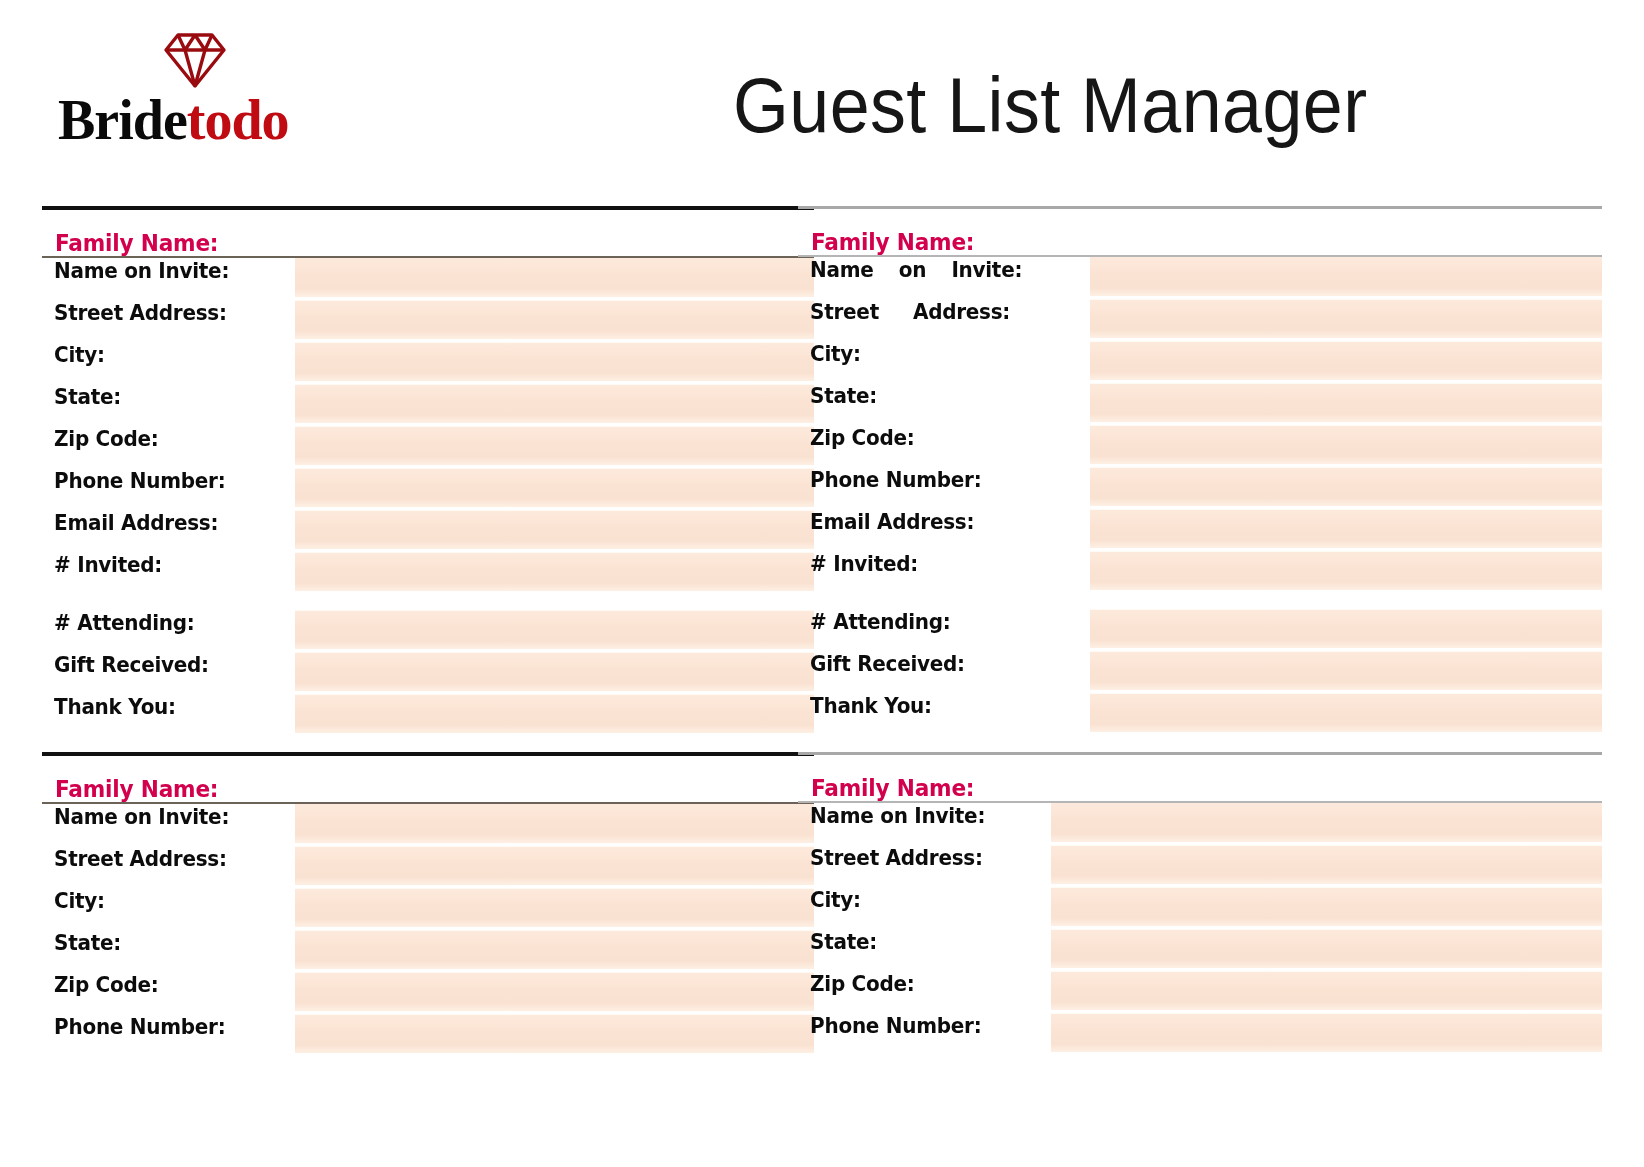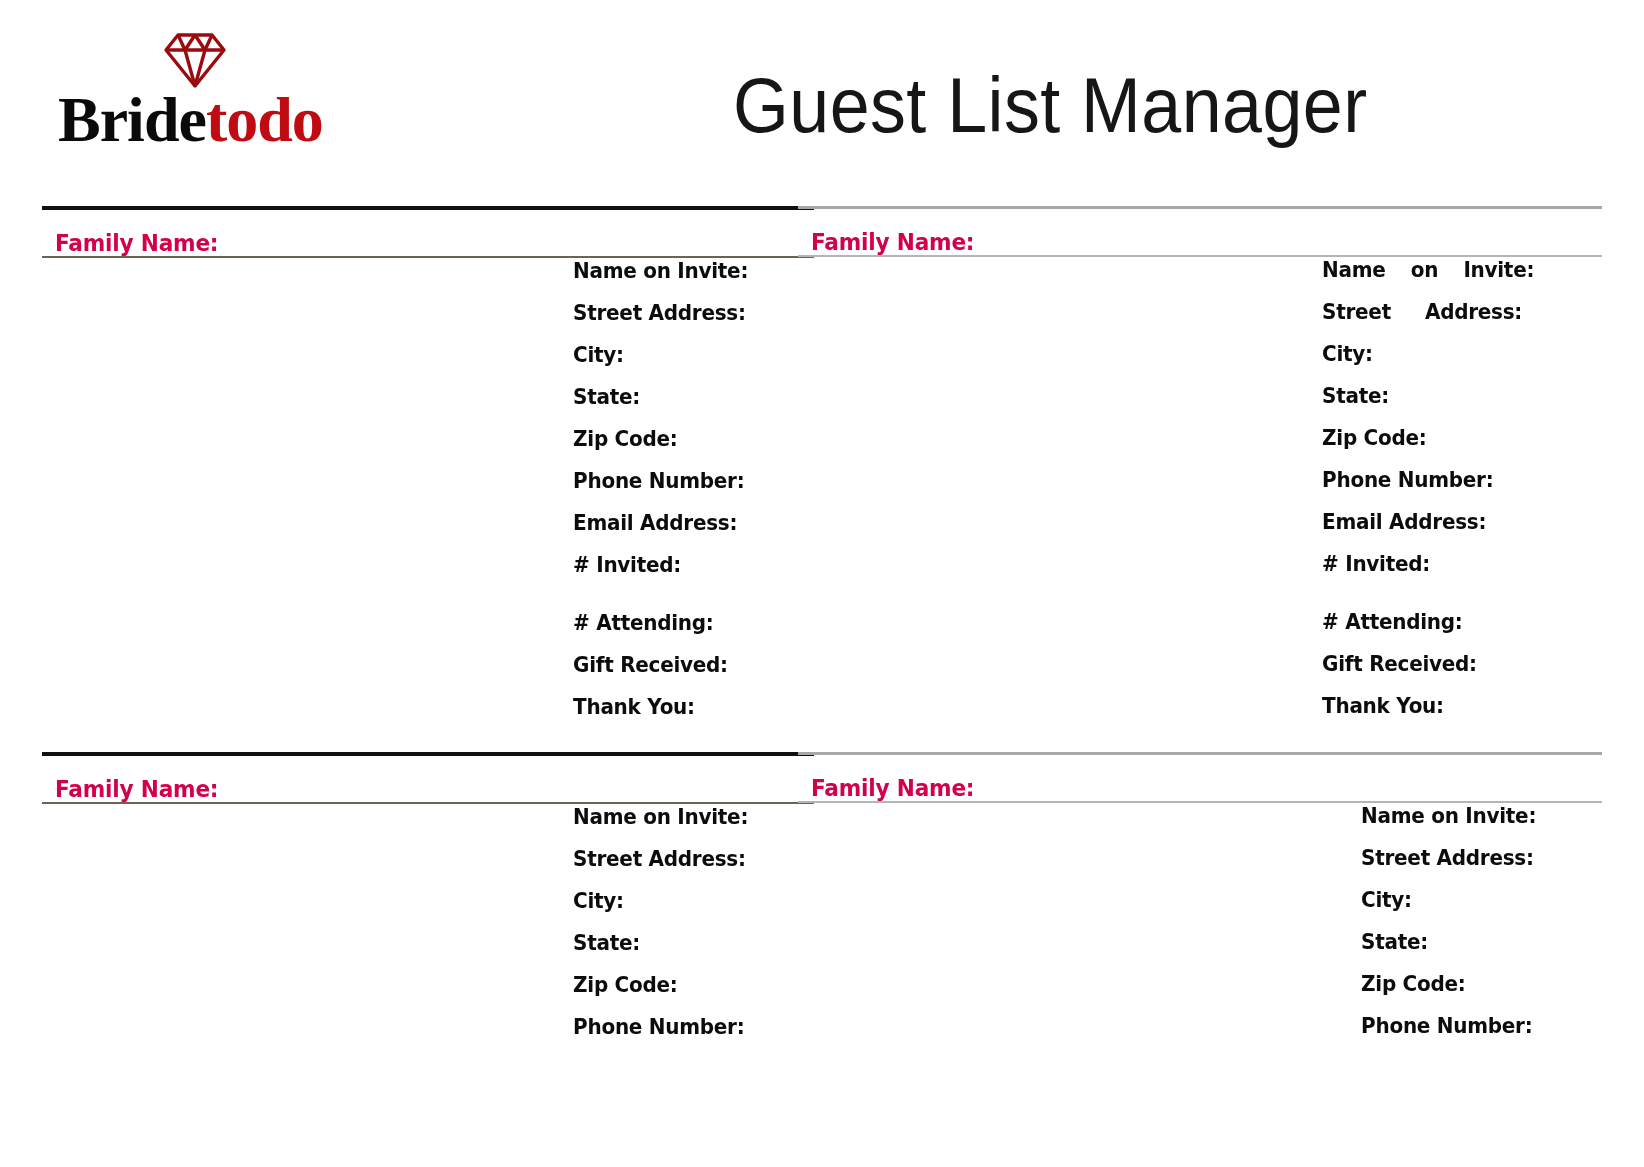--- a/index.html
+++ b/index.html
@@ -34,21 +34,21 @@
     left: 100px;
     top: 2px;
     width: 74px;
     height: 60px;
   }
   .logo-text {
     position: absolute;
     left: 0;
     top: 46px;
     font-family: "Liberation Serif", "DejaVu Serif", serif;
-    font-size: 64px;
+    font-size: 56px;
     line-height: 92px;
     font-weight: 700;
     letter-spacing: -1px;
     white-space: nowrap;
     text-align: center;
   }
   .logo-bride { color: #0a0a0a; }
   .logo-todo  { color: #c00b12; }
 
   .page-title {
@@ -105,23 +105,22 @@
     white-space: nowrap;
     transform: scaleX(0.94);
     transform-origin: left center;
   }
 
   .fields {
     position: relative;
   }
   .field-row {
     display: flex;
-    align-items: flex-end;
+    align-items: flex-start;
     height: 42px;
-    flex-direction: column;
   }
   .field-row.gap-before {
     margin-top: 16px;
   }
   .field-label {
     font-family: "DejaVu Sans", sans-serif;
     font-weight: 700;
     font-size: 21.5px;
     color: #0c0c0c;
     letter-spacing: -0.3px;

